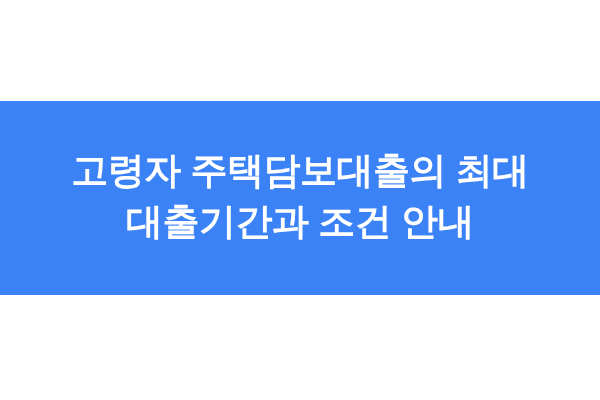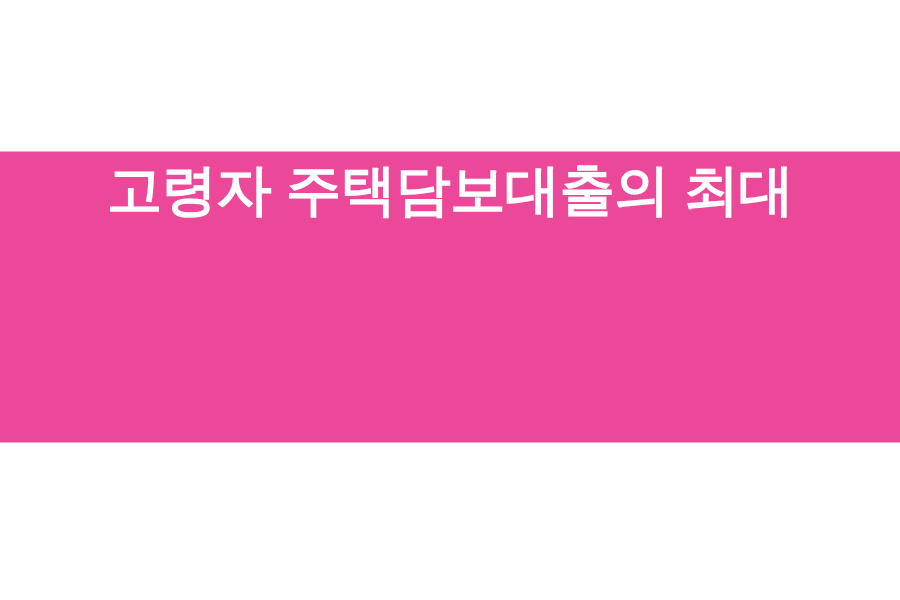--- a/index.html
+++ b/index.html
@@ -19,25 +19,25 @@
     width: 600px;
     height: 400px;
     background: #ffffff;
   }
   #banner-band {
     position: absolute;
     left: 0;
     top: 101px;
     width: 600px;
     height: 194px;
-    background: #ec4899;
+    background: #3b82f6;
     display: flex;
     flex-direction: column;
     align-items: center;
-    justify-content: flex-start;
+    justify-content: center;
     box-sizing: border-box;
   }
   #title-block {
     width: 100%;
     text-align: center;
     padding-bottom: 4px;
   }
   .title-line {
     display: block;
     color: #ffffff;
@@ -49,15 +49,16 @@
     text-rendering: geometricPrecision;
   }
 </style>
 </head>
 <body>
 
 <div id="banner-canvas">
   <div id="banner-band">
     <div id="title-block">
       <span class="title-line">고령자 주택담보대출의 최대</span>
+      <span class="title-line">대출기간과 조건 안내</span>
     </div>
   </div>
 </div>
 
 </body></html>

